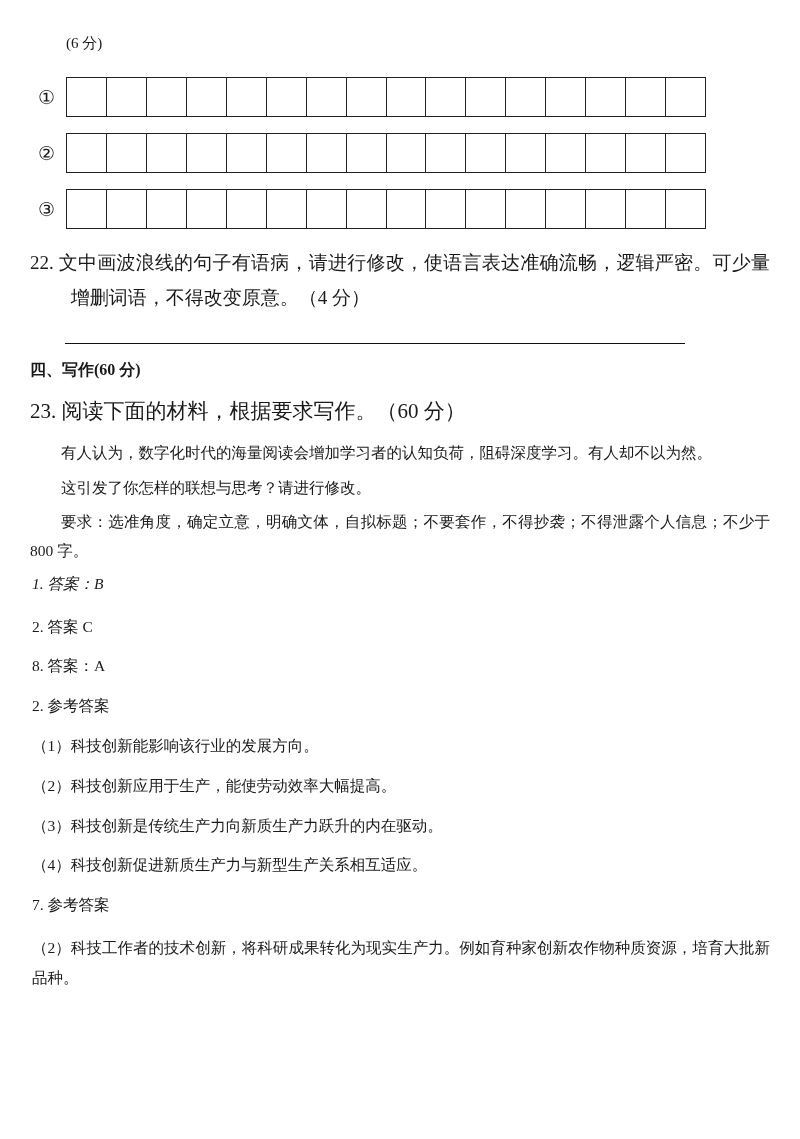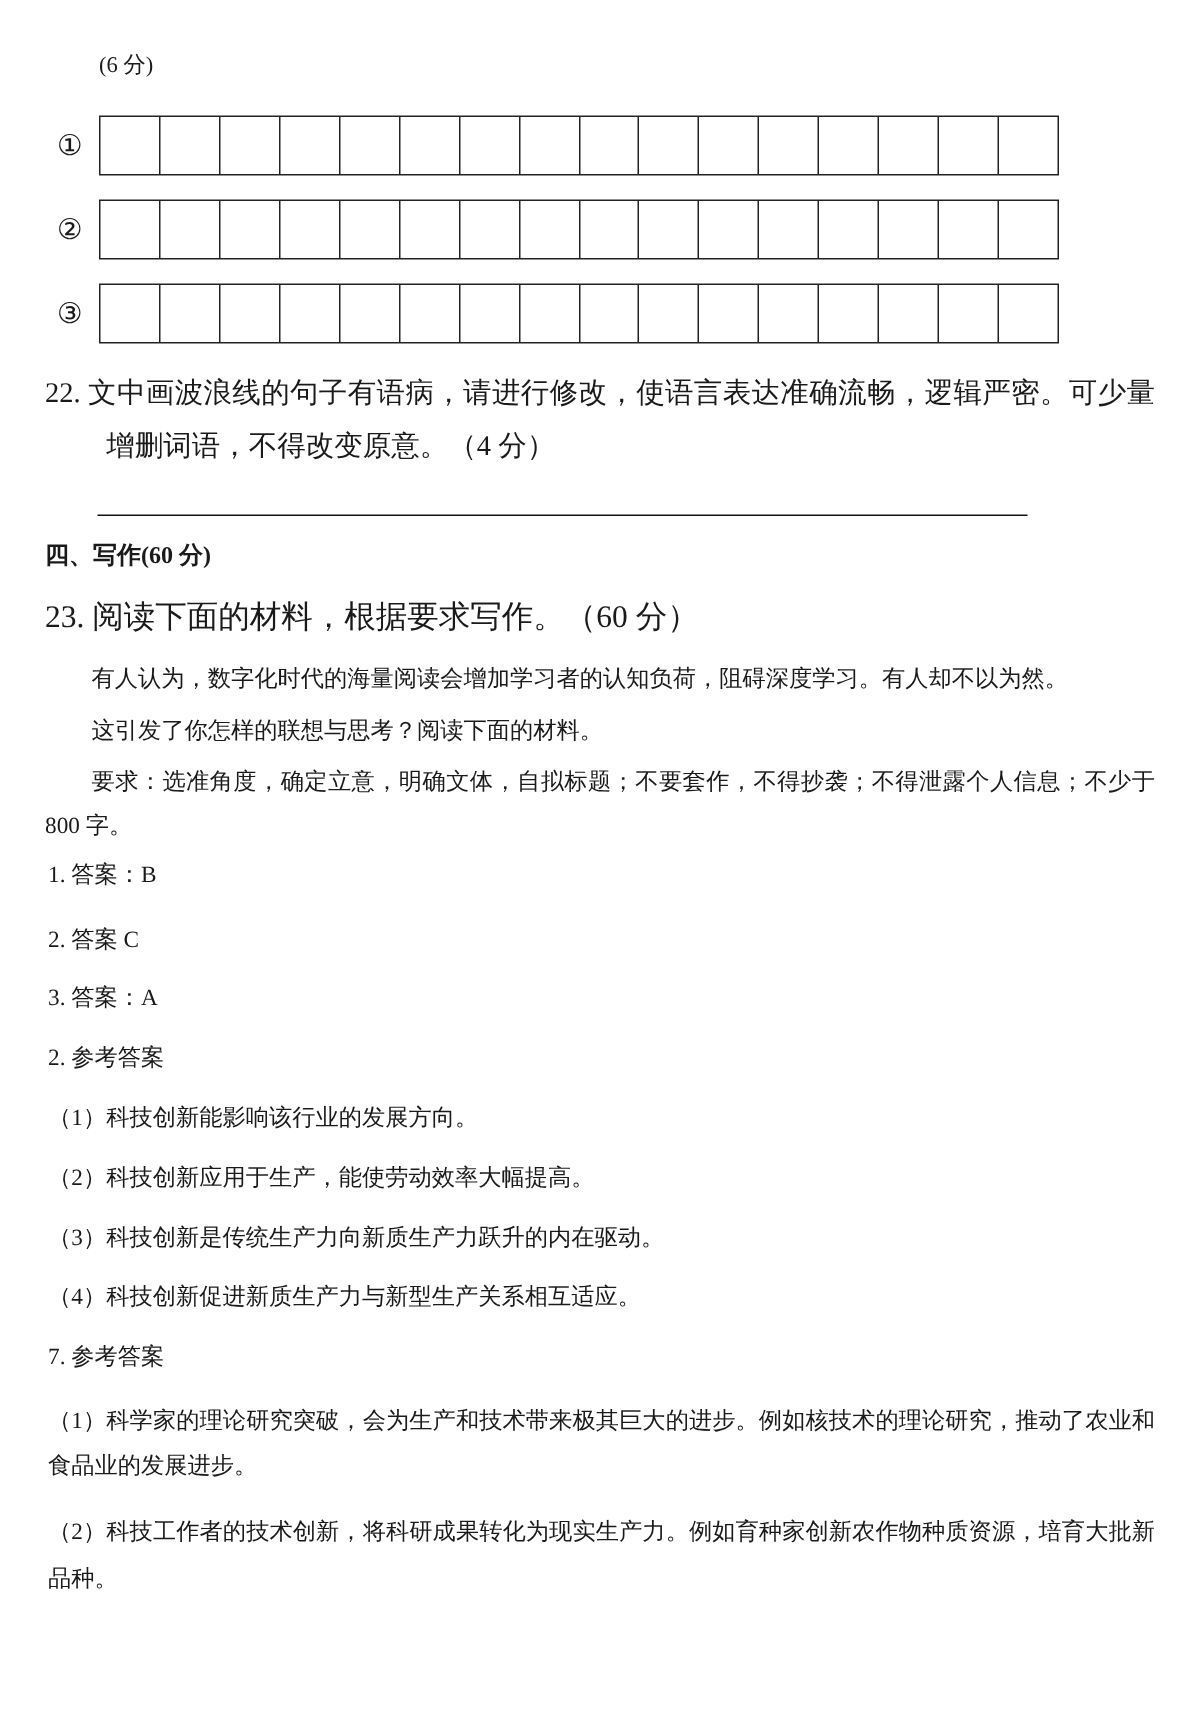--- a/index.html
+++ b/index.html
@@ -74,21 +74,21 @@
     margin-bottom: 40px;
   }
 
   .ans-line {
     font-size: 15.5px;
     line-height: 1.6;
     text-align: justify;
     margin-bottom: 15px;
     margin-left: 2px;
   }
-  .ans-line.gap-lg { margin-bottom: 18px; }
+  .ans-line.gap-lg { margin-bottom: 18px; font-style: italic; }
   .ans-line.para2 { line-height: 1.95; margin-bottom: 14px; }
 </style>
 </head>
 <body>
 
 <div class="page">
 
   <div class="points-label">(6 分)</div>
 
   <div class="grid-area">
@@ -159,32 +159,31 @@
 
   <div class="q22">22. 文中画波浪线的句子有语病，请进行修改，使语言表达准确流畅，逻辑严密。可少量增删词语，不得改变原意。（4 分）</div>
 
   <div class="answer-blank-line"></div>
 
   <div class="section-heading">四、写作(60 分)</div>
 
   <div class="q23-line">23. 阅读下面的材料，根据要求写作。（60 分）</div>
 
   <div class="para">有人认为，数字化时代的海量阅读会增加学习者的认知负荷，阻碍深度学习。有人却不以为然。</div>
-  <div class="para">这引发了你怎样的联想与思考？阅读下面的材料。</div>
+  <div class="para">这引发了你怎样的联想与思考？请进行修改。</div>
   <div class="para">要求：选准角度，确定立意，明确文体，自拟标题；不要套作，不得抄袭；不得泄露个人信息；不少于 800 字。</div>
 
 
   <div>
     <div class="ans-line gap-lg">1. 答案：B</div>
     <div class="ans-line">2. 答案 C</div>
-    <div class="ans-line">3. 答案：A</div>
+    <div class="ans-line">8. 答案：A</div>
     <div class="ans-line">2. 参考答案</div>
     <div class="ans-line">（1）科技创新能影响该行业的发展方向。</div>
     <div class="ans-line">（2）科技创新应用于生产，能使劳动效率大幅提高。</div>
     <div class="ans-line">（3）科技创新是传统生产力向新质生产力跃升的内在驱动。</div>
     <div class="ans-line">（4）科技创新促进新质生产力与新型生产关系相互适应。</div>
     <div class="ans-line">7. 参考答案</div>
-    <div class="ans-line para2">（1）科学家的理论研究突破，会为生产和技术带来极其巨大的进步。例如核技术的理论研究，推动了农业和食品业的发展进步。</div>
     <div class="ans-line para2">（2）科技工作者的技术创新，将科研成果转化为现实生产力。例如育种家创新农作物种质资源，培育大批新品种。</div>
 
   </div>
 
 </div>
 
 </body></html>

